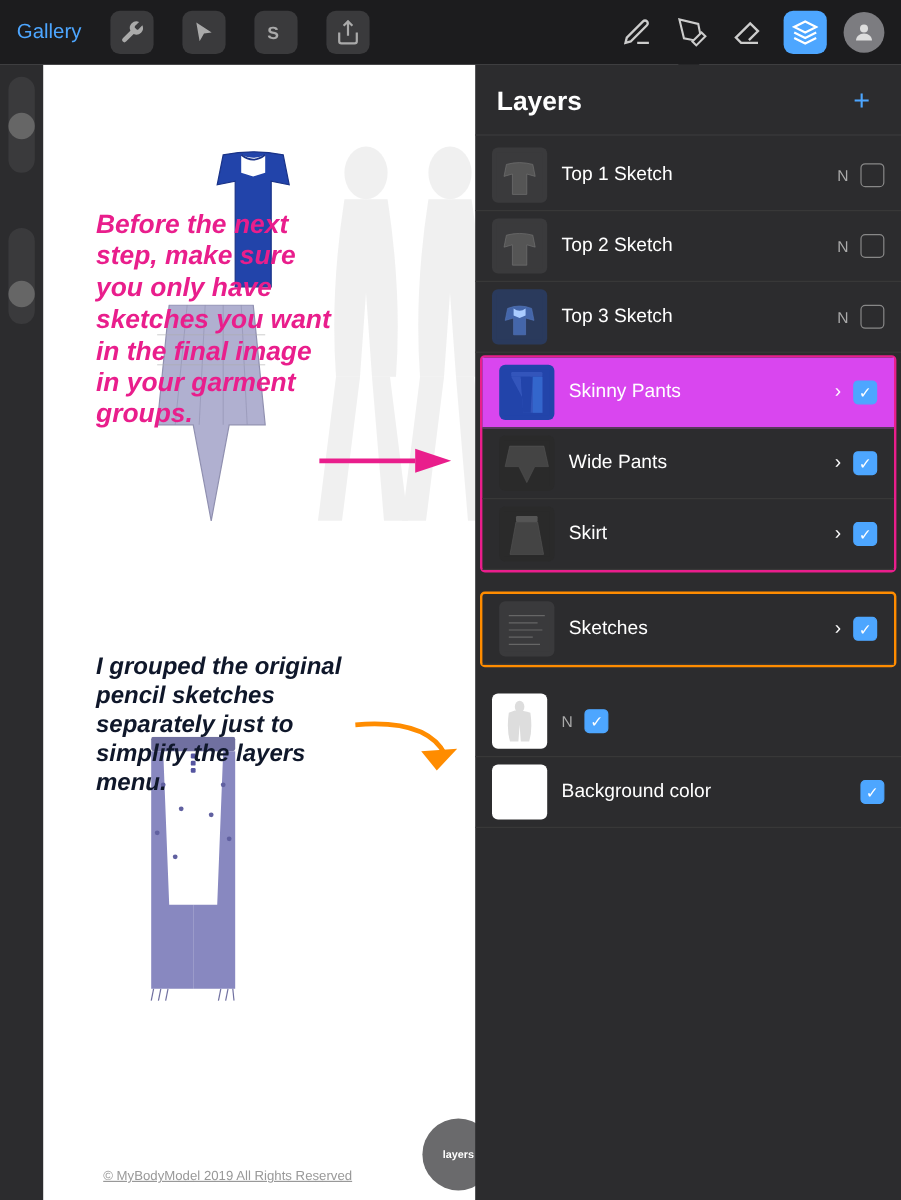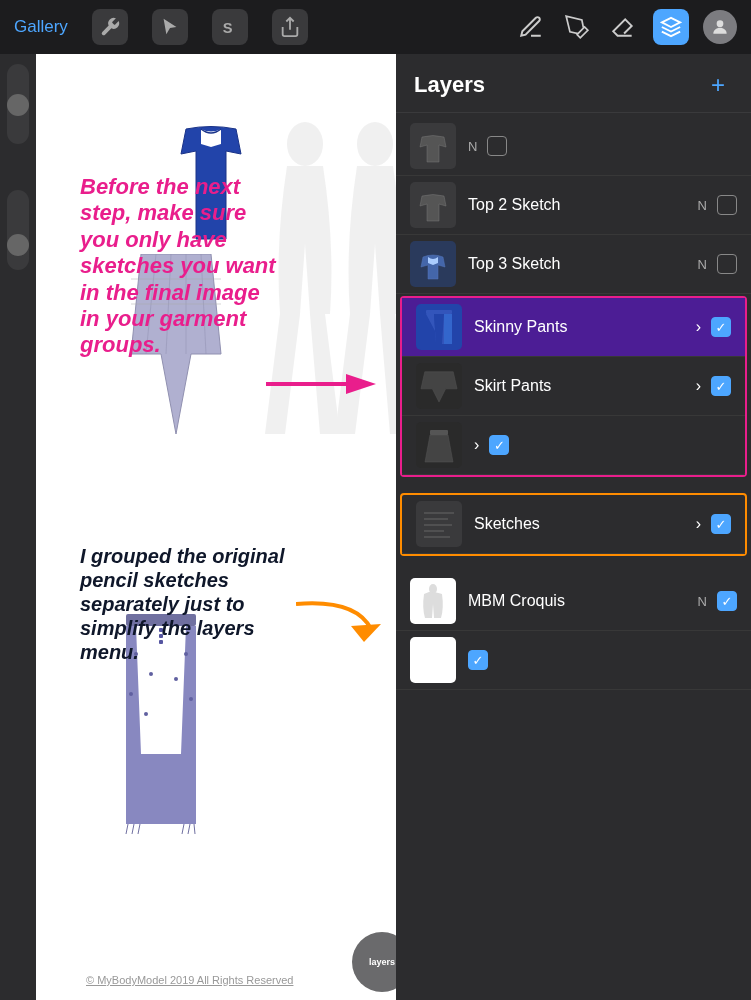--- a/index.html
+++ b/index.html
@@ -276,21 +276,21 @@
     .layer-item {
       display: flex;
       align-items: center;
       padding: 6px 14px;
       min-height: 58px;
       border-bottom: 1px solid #383838;
       cursor: pointer;
       position: relative;
     }
     .layer-item.active {
-      background: #4c1d95;
+      background: #d946ef;
     }
     .layer-thumbnail {
       width: 46px;
       height: 46px;
       border-radius: 5px;
       background: #444;
       margin-right: 12px;
       flex-shrink: 0;
       overflow: hidden;
       display: flex;
@@ -545,20 +545,21 @@
 
   <div class="layers-list">
 
     <div class="layer-item">
       <div class="layer-thumbnail sketch">
         <svg width="38" height="38" viewBox="0 0 38 38">
           <rect width="38" height="38" fill="#3a3a3c"></rect>
           <path d="M8 10 Q19 7 30 10 L32 20 L25 18 L25 35 L13 35 L13 18 L6 20 Z" fill="#555" stroke="#777" stroke-width="0.5"></path>
         </svg>
       </div>
+      <span class="layer-name">Top 1 Sketch</span>
       <span class="layer-mode">N</span>
       <div class="layer-checkbox"></div>
     </div>
 
     <div class="layer-item">
       <div class="layer-thumbnail sketch">
         <svg width="38" height="38" viewBox="0 0 38 38">
           <rect width="38" height="38" fill="#3a3a3c"></rect>
           <path d="M8 10 Q19 7 30 10 L32 20 L25 18 L25 35 L13 35 L13 18 L6 20 Z" fill="#555" stroke="#777" stroke-width="0.5"></path>
         </svg>
@@ -598,33 +599,34 @@
         <div class="layer-checkbox checked"></div>
       </div>
 
       <div class="layer-item">
         <div class="layer-thumbnail dark">
           <svg width="38" height="38" viewBox="0 0 38 38">
             <rect width="38" height="38" fill="#2a2a2a"></rect>
             <path d="M4 4 L34 4 L38 22 L26 22 L19 36 L12 22 L0 22 Z" fill="#444" stroke="#555" stroke-width="0.5" transform="scale(0.95) translate(1,1)"></path>
           </svg>
         </div>
-        <span class="layer-name">Skirt Pants</span>
+        <span class="layer-name">Wide Pants</span>
         <span class="layer-chevron">›</span>
         <div class="layer-checkbox checked"></div>
       </div>
 
       <div class="layer-item">
         <div class="layer-thumbnail dark">
           <svg width="38" height="38" viewBox="0 0 38 38">
             <rect width="38" height="38" fill="#2a2a2a"></rect>
             <rect x="10" y="4" width="18" height="5" fill="#555" rx="1"></rect>
             <path d="M10 9 L5 36 L33 36 L28 9 Z" fill="#444" stroke="#555" stroke-width="0.5"></path>
           </svg>
         </div>
+        <span class="layer-name">Skirt</span>
         <span class="layer-chevron">›</span>
         <div class="layer-checkbox checked"></div>
       </div>
 
     </div>
 
     <div class="group-orange-border">
       <div class="layer-item">
         <div class="layer-thumbnail sketch">
           <svg width="38" height="38" viewBox="0 0 38 38">
@@ -643,28 +645,28 @@
     </div>
 
     <div class="layer-item">
       <div class="layer-thumbnail white-bg">
         <svg width="38" height="38" viewBox="0 0 38 38">
           <rect width="38" height="38" fill="white"></rect>
           <ellipse cx="19" cy="7" rx="4" ry="5" fill="#ddd"></ellipse>
           <path d="M10 12 Q8 26 11 36 L18 36 L19 22 L20 36 L27 36 Q30 26 28 12 Q23 10 15 10 Z" fill="#ddd"></path>
         </svg>
       </div>
-      <span class="layer-name">MBM Croquis</span>
       <span class="layer-mode">N</span>
       <div class="layer-checkbox checked"></div>
     </div>
 
     <div class="layer-item">
       <div class="layer-thumbnail white-bg">
         <svg width="38" height="38" viewBox="0 0 38 38">
           <rect width="38" height="38" fill="white"></rect>
         </svg>
       </div>
+      <span class="layer-name">Background color</span>
       <div class="layer-checkbox checked"></div>
     </div>
 
   </div>
 </div>
 
 </body></html>

